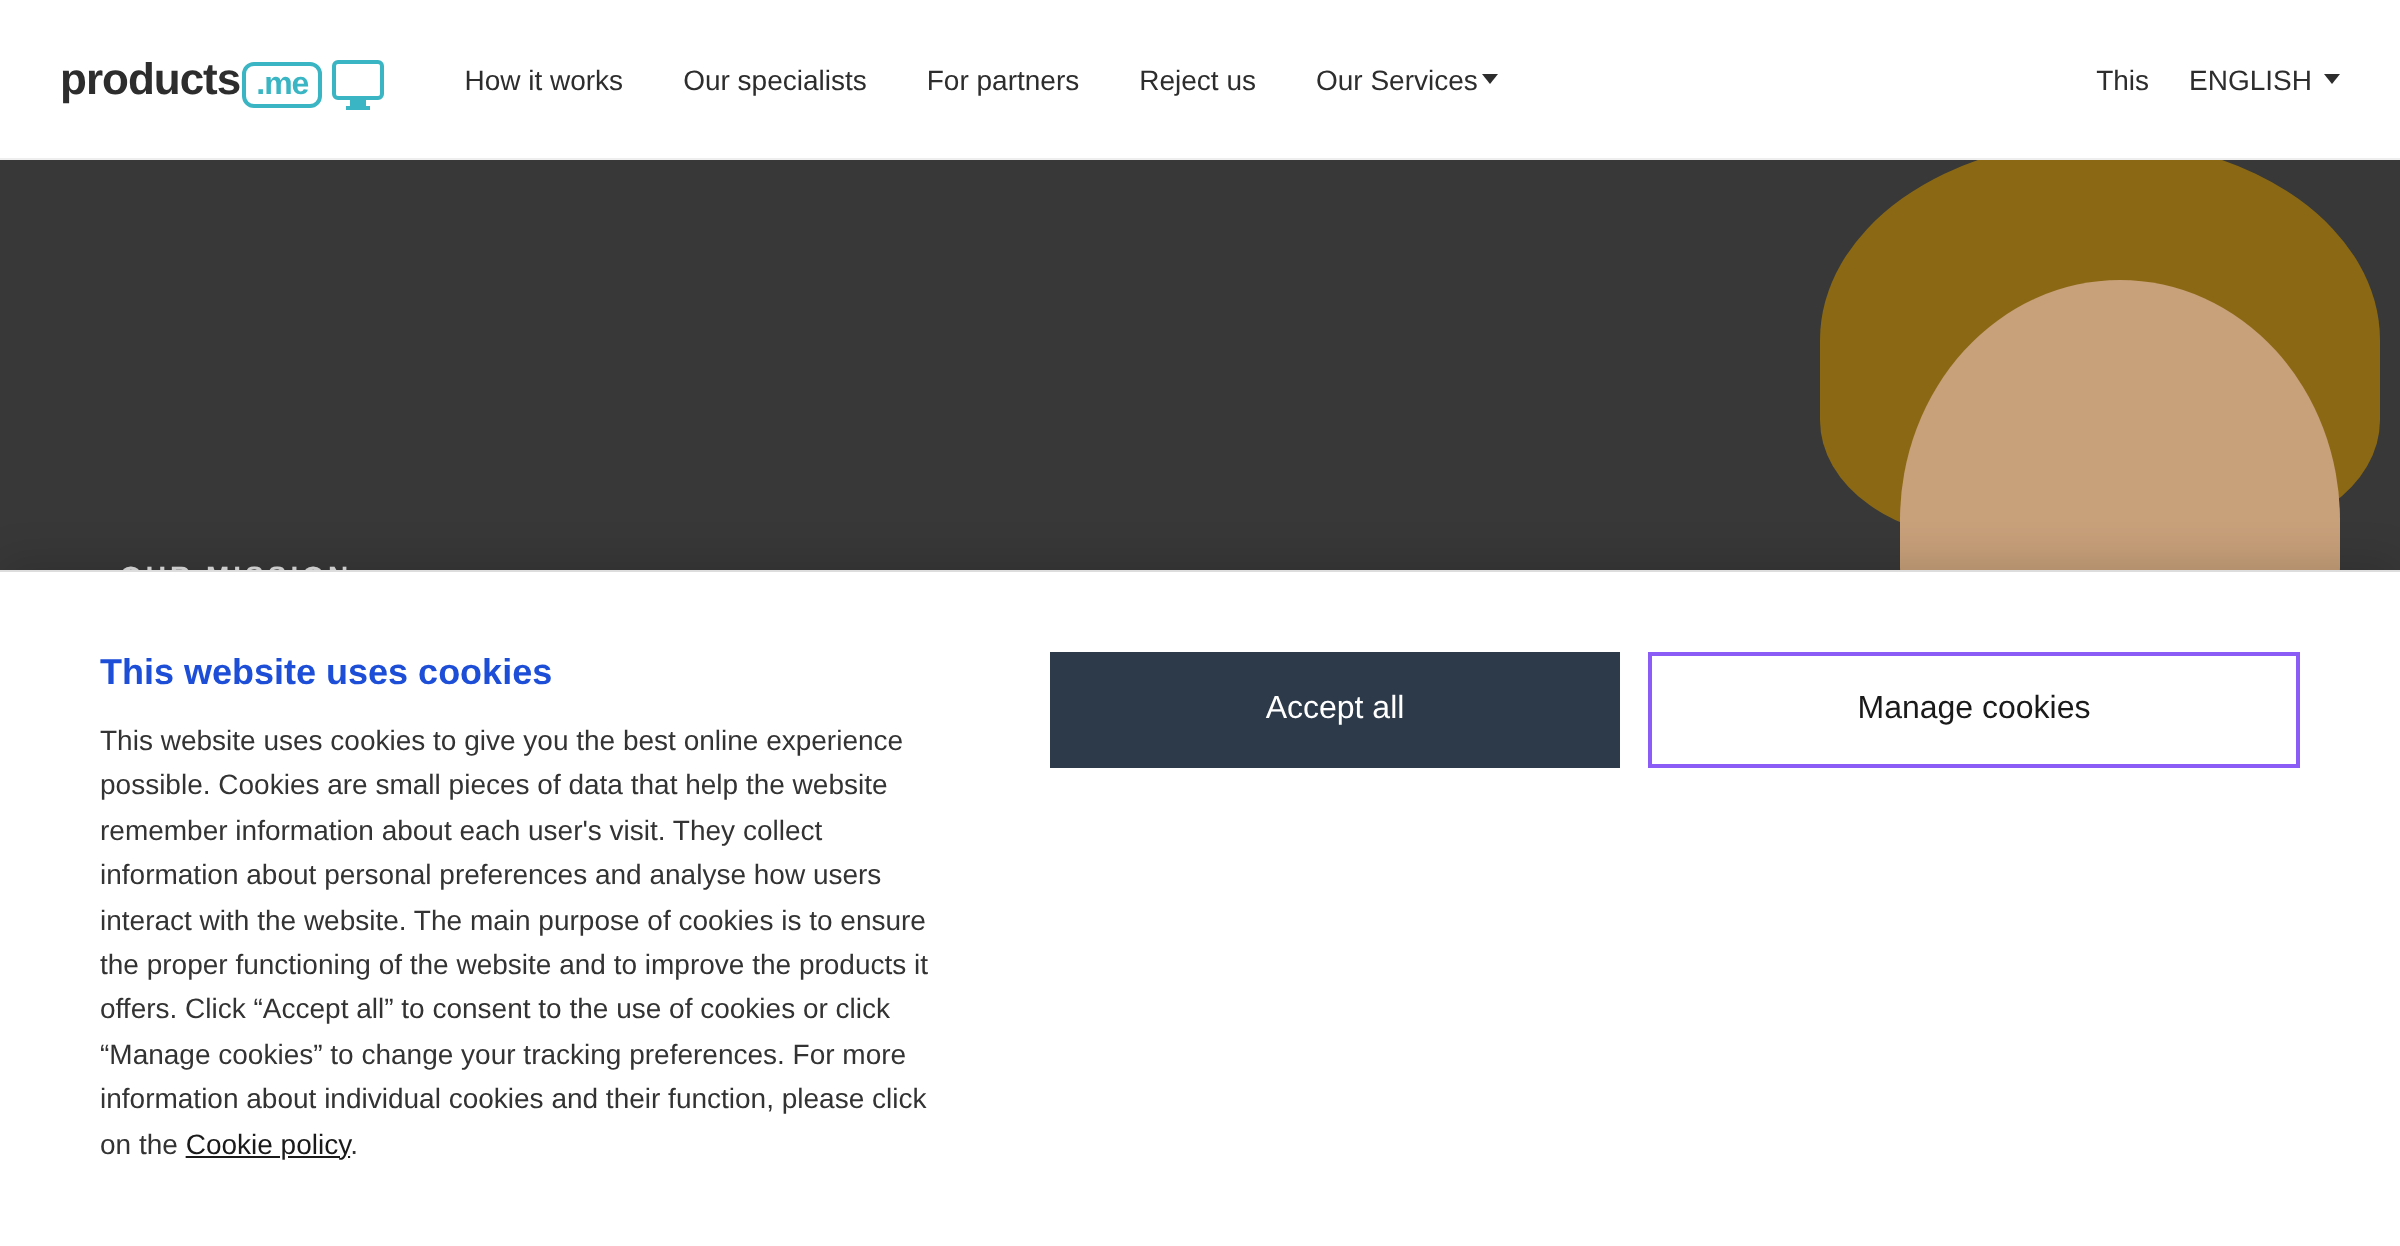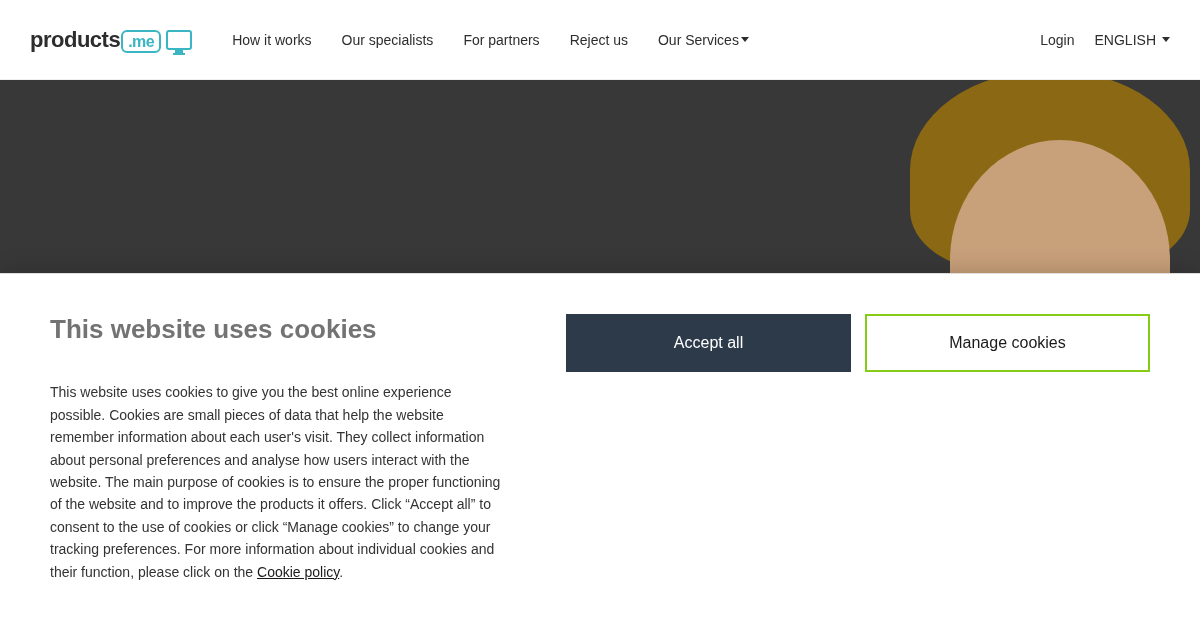--- a/index.html
+++ b/index.html
@@ -194,24 +194,24 @@
       z-index: 100;
       box-shadow: 0 -4px 20px rgba(0,0,0,0.15);
       min-height: 290px;
     }
 
     .cookie-content {
       flex: 1;
     }
 
     .cookie-title {
-      font-size: 26px;
+      font-size: 18px;
       font-weight: bold;
-      color: #737373;
-      margin-bottom: 36px;
+      color: #1d4ed8;
+      margin-bottom: 12px;
     }
 
     .cookie-description {
       font-size: 14px;
       color: #333;
       line-height: 1.6;
       max-width: 820px;
     }
 
     .cookie-link {
@@ -235,25 +235,25 @@
       padding: 20px 30px;
       font-size: 16px;
       cursor: pointer;
       width: 285px;
       text-align: center;
     }
 
     .btn-manage-cookies {
       background: #fff;
       color: #1a1a1a;
-      border: 2px solid #84cc16;
+      border: 2px solid #8b5cf6;
       padding: 18px 37px;
       font-size: 16px;
       cursor: pointer;
-      width: 285px;
+      width: 326px;
       text-align: center;
     }
 
     .btn-reject {
       background: #fff;
       color: #1a1a1a;
       border: 2px solid #1a1a1a;
       padding: 18px 30px;
       font-size: 16px;
       cursor: pointer;
@@ -292,21 +292,21 @@
     <span class="nav-item">Our specialists</span>
     <span class="nav-item">For partners</span>
     <span class="nav-item">Reject us</span>
     <span class="nav-item nav-item-services">
       <span>Our Services</span>
       <span class="chevron-down"></span>
     </span>
   </nav>
 
   <div class="nav-right">
-    <span class="nav-login">Login</span>
+    <span class="nav-login">This</span>
     <span class="nav-lang">
       <span>ENGLISH</span>
       <span class="chevron-down"></span>
     </span>
   </div>
 </header>
 
 <div class="hero-section">
   <div class="overlay"></div>
 

